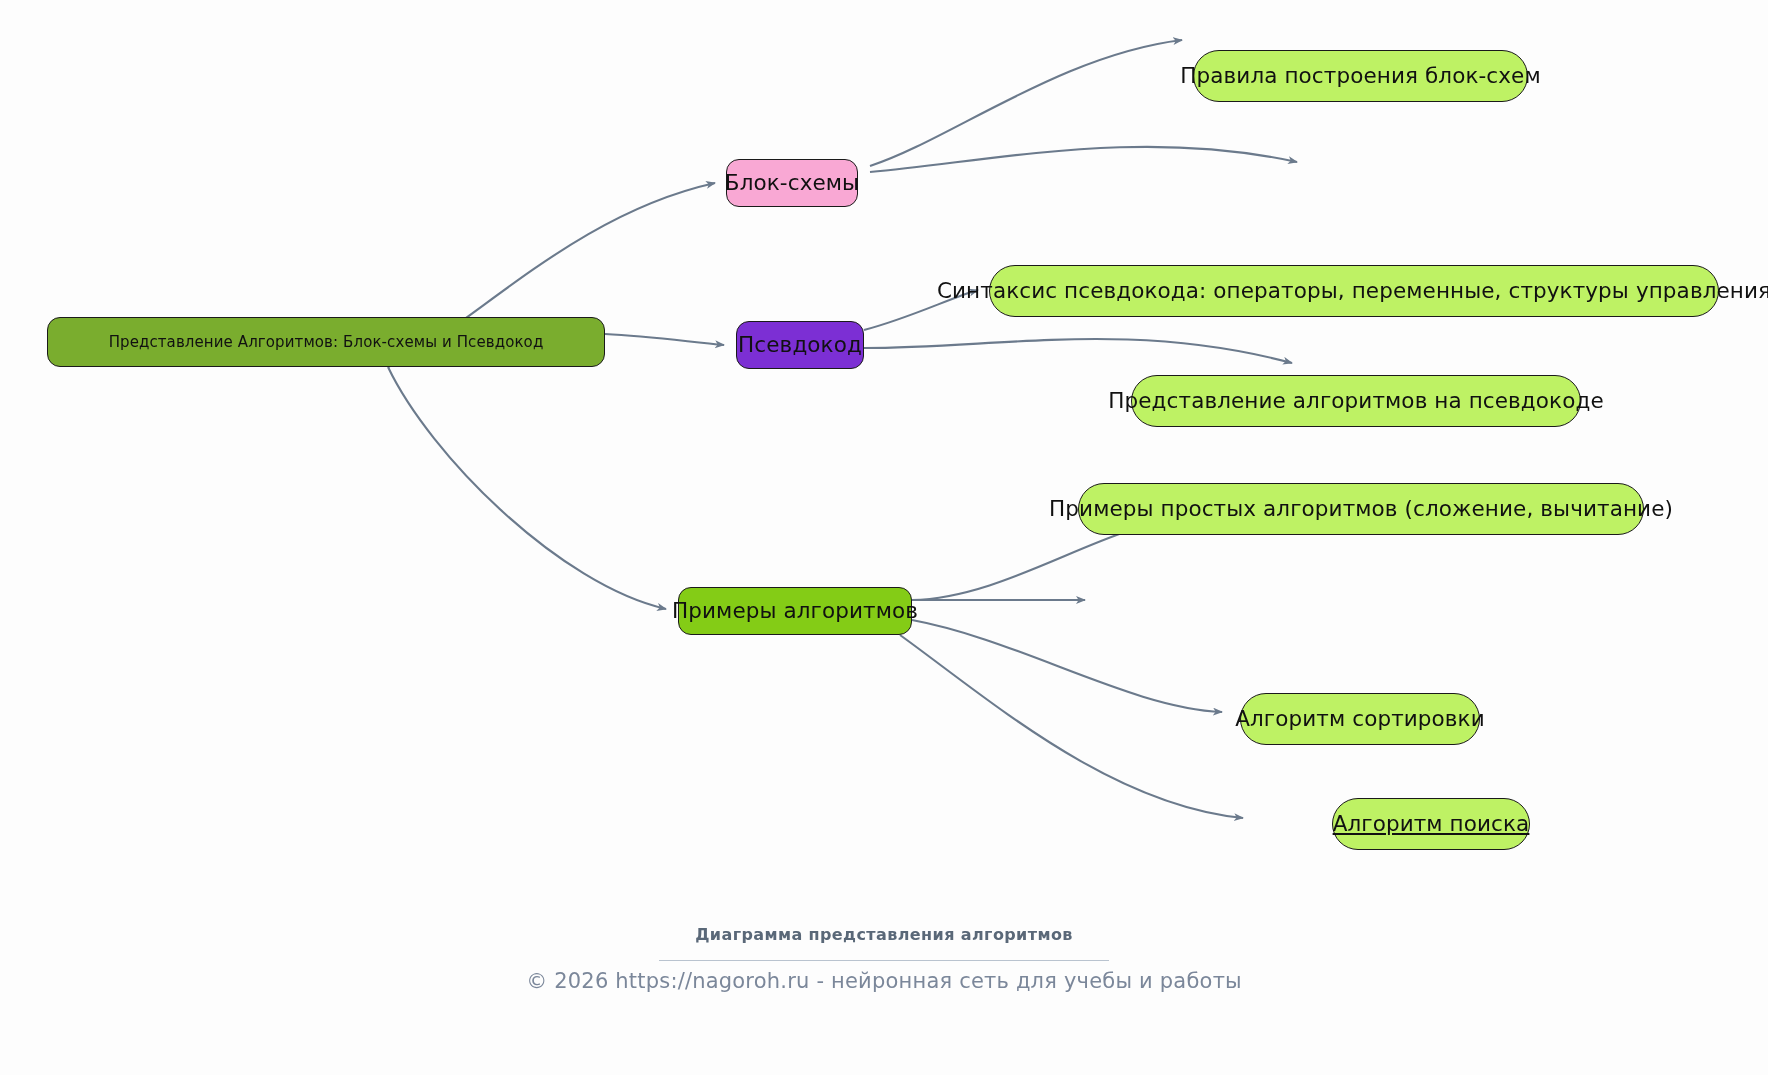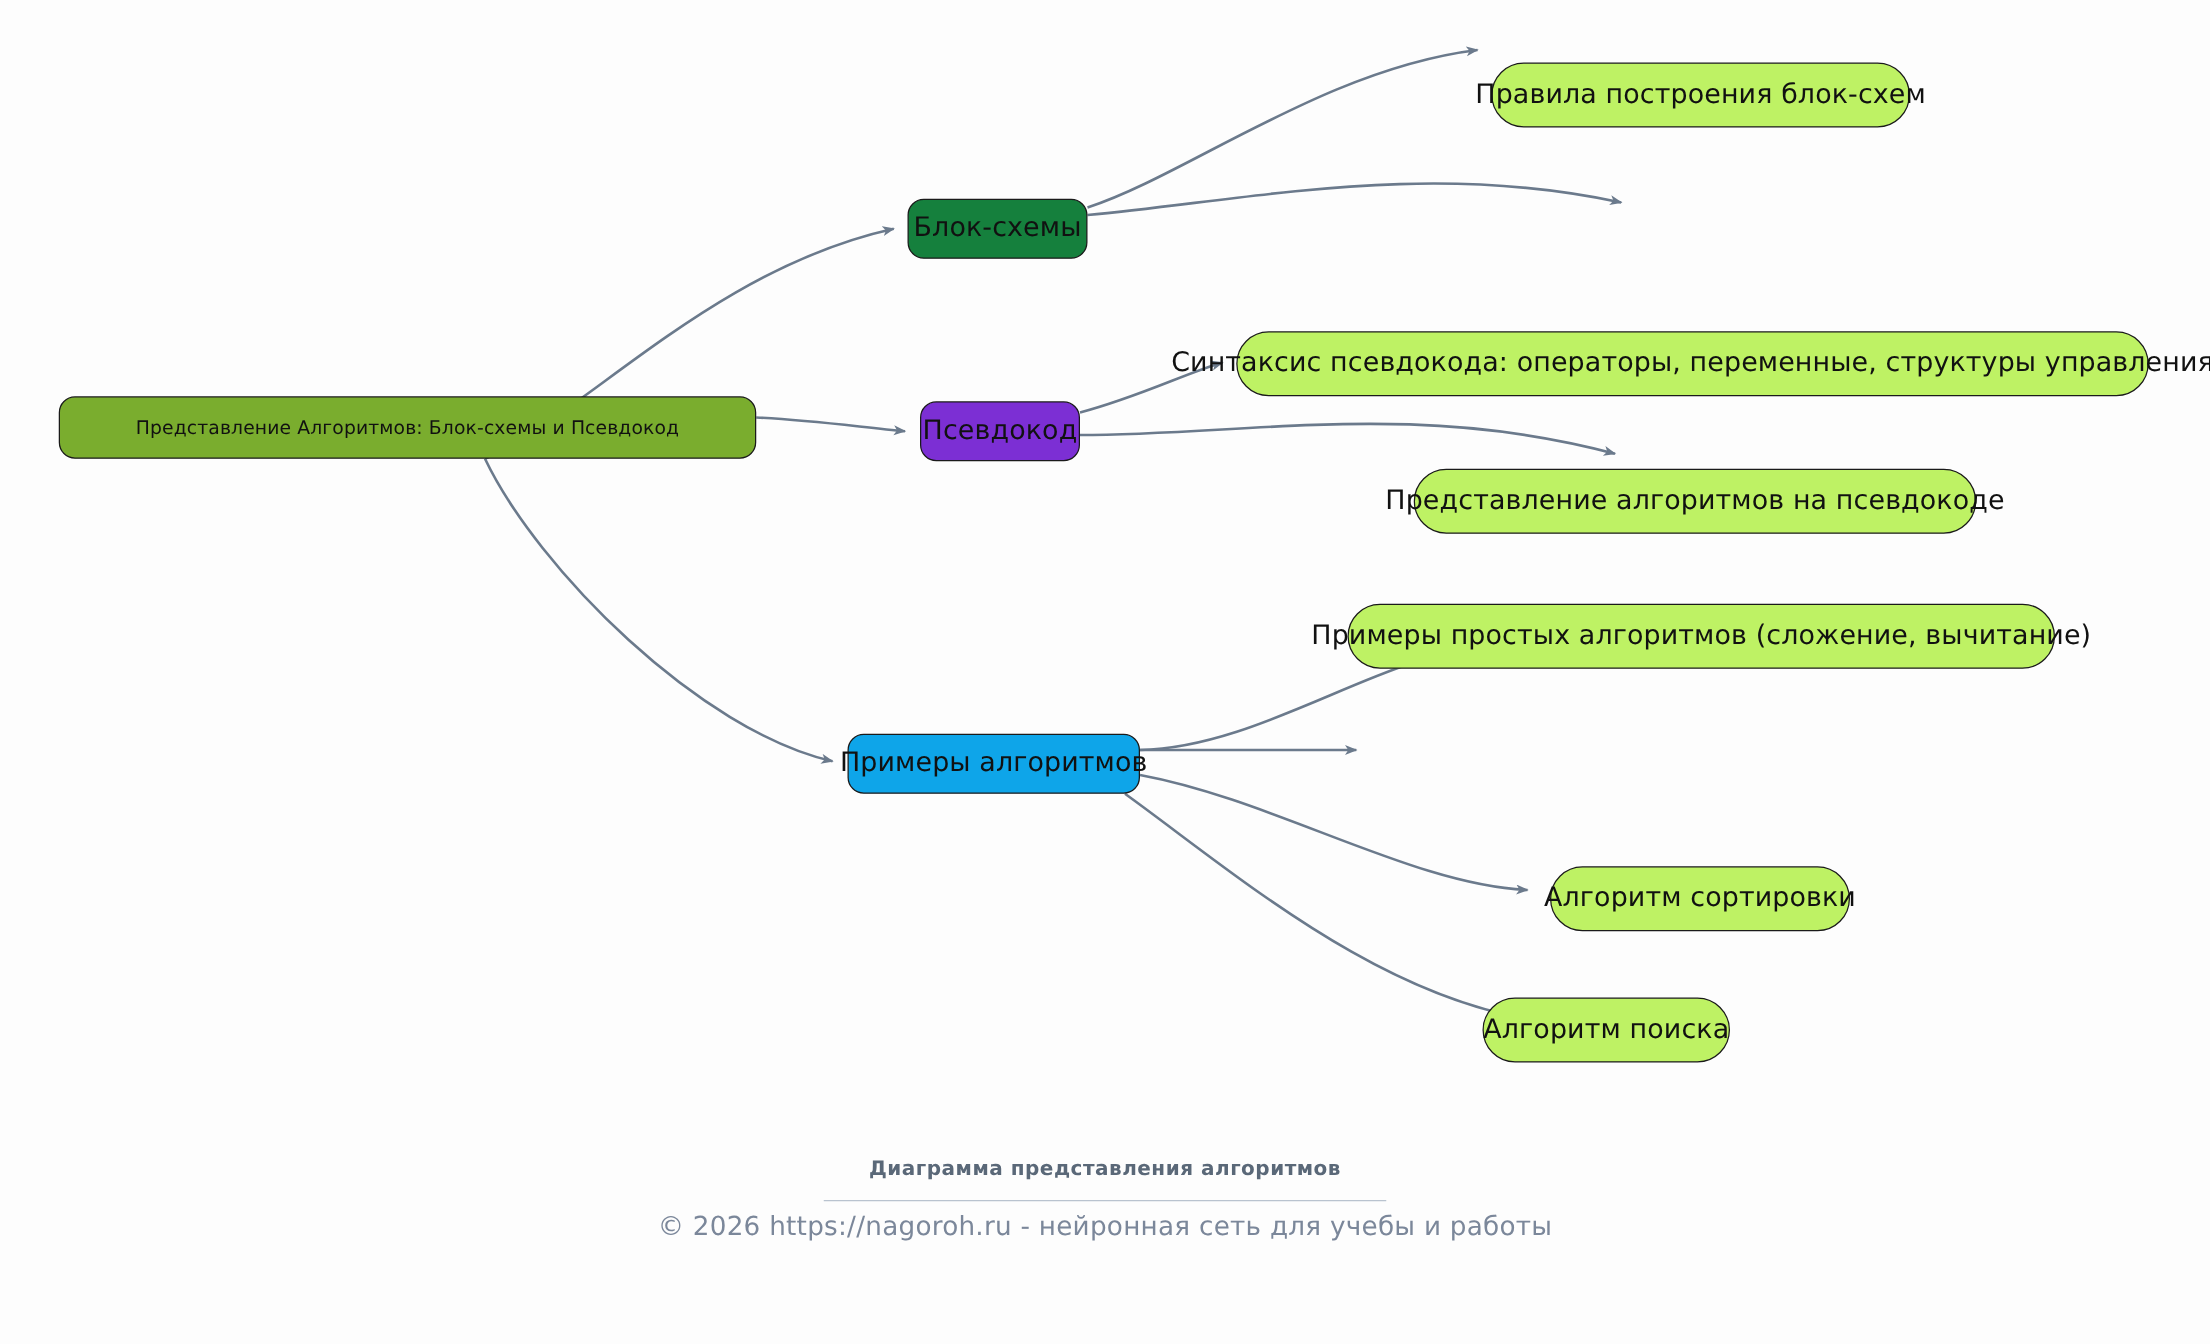--- a/index.html
+++ b/index.html
@@ -113,32 +113,32 @@
         <path d="M 864,348 C 1000,348 1130,320 1292,363" class="edge" marker-end="url(#arrow)"></path>
         <path d="M 912,600 C 1010,598 1110,520 1185,520" class="edge" marker-end="url(#arrow)"></path>
         <path d="M 912,600 C 1000,600 1080,600 1085,600" class="edge" marker-end="url(#arrow)"></path>
         <path d="M 912,620 C 1020,640 1130,708 1222,712" class="edge" marker-end="url(#arrow)"></path>
         <path d="M 900,635 C 990,700 1110,805 1243,818" class="edge" marker-end="url(#arrow)"></path>
       </g>
   </svg>
 
   <div class="node node-root" style="left: 47px; top: 317px; width: 558px; height: 50px; background: rgb(122, 173, 46);">Представление Алгоритмов: Блок-схемы и Псевдокод</div>
 
-  <div class="node node-branch" style="left: 726px; top: 159px; width: 144px; height: 48px; background: #15803d;">Блок-схемы</div>
+  <div class="node node-branch" style="left: 726px; top: 159px; width: 132px; height: 48px; background: #f9a8d4;">Блок-схемы</div>
   <div class="node node-branch" style="left: 736px; top: 321px; width: 128px; height: 48px; background: rgb(124, 47, 212);">Псевдокод</div>
-  <div class="node node-branch" style="left: 678px; top: 587px; width: 234px; height: 48px; background: #0ea5e9;">Примеры алгоритмов</div>
+  <div class="node node-branch" style="left: 678px; top: 587px; width: 234px; height: 48px; background: #84cc16;">Примеры алгоритмов</div>
 
   <div class="node node-leaf" style="left: 1193px; top: 50px; width: 335px; height: 52px;">Правила построения блок-схем</div>
 
   <div class="node node-leaf" style="left: 989px; top: 265px; width: 730px; height: 52px;">Синтаксис псевдокода: операторы, переменные, структуры управления</div>
   <div class="node node-leaf" style="left: 1131px; top: 375px; width: 450px; height: 52px;">Представление алгоритмов на псевдокоде</div>
 
   <div class="node node-leaf" style="left: 1078px; top: 483px; width: 566px; height: 52px;">Примеры простых алгоритмов (сложение, вычитание)</div>
   <div class="node node-leaf" style="left: 1240px; top: 693px; width: 240px; height: 52px;">Алгоритм сортировки</div>
-  <div class="node node-leaf" style="left: 1186px; top: 798px; width: 198px; height: 52px;">Алгоритм поиска</div>
+  <div class="node node-leaf" style="left: 1332px; top: 798px; width: 198px; height: 52px; text-decoration: underline;">Алгоритм поиска</div>
 
   <div id="footer" style="top:925px;">
     <div class="footer-title">Диаграмма представления алгоритмов</div>
     <div class="footer-rule"></div>
     <div class="footer-credit">© 2026 https://nagoroh.ru - нейронная сеть для учебы и работы</div>
   </div>
 
 </div>
 
 </body></html>

